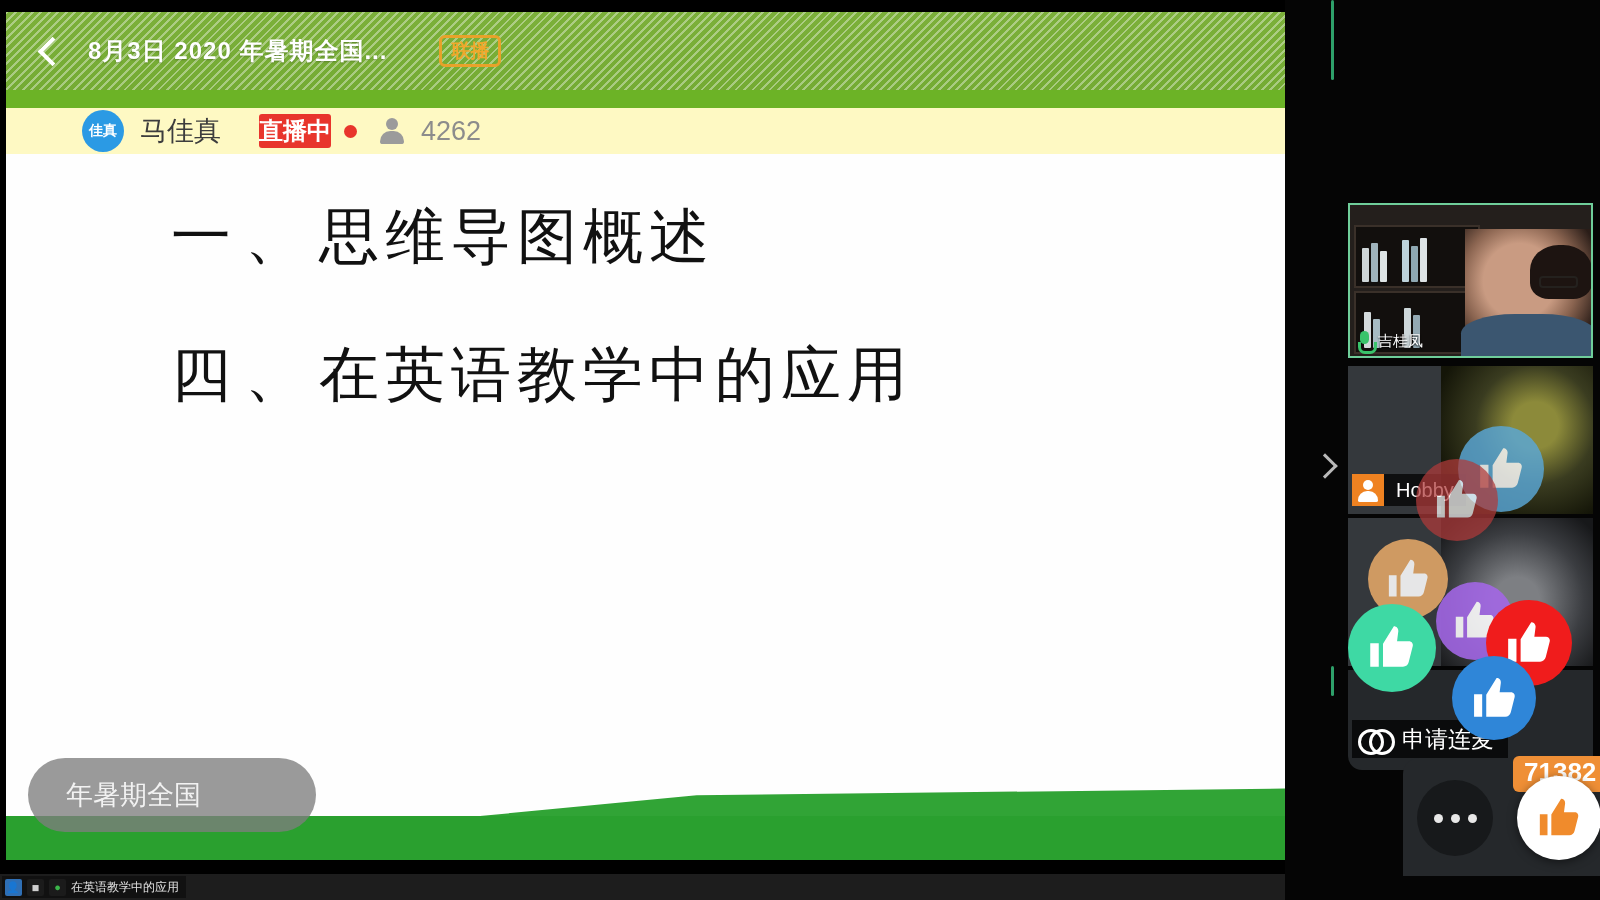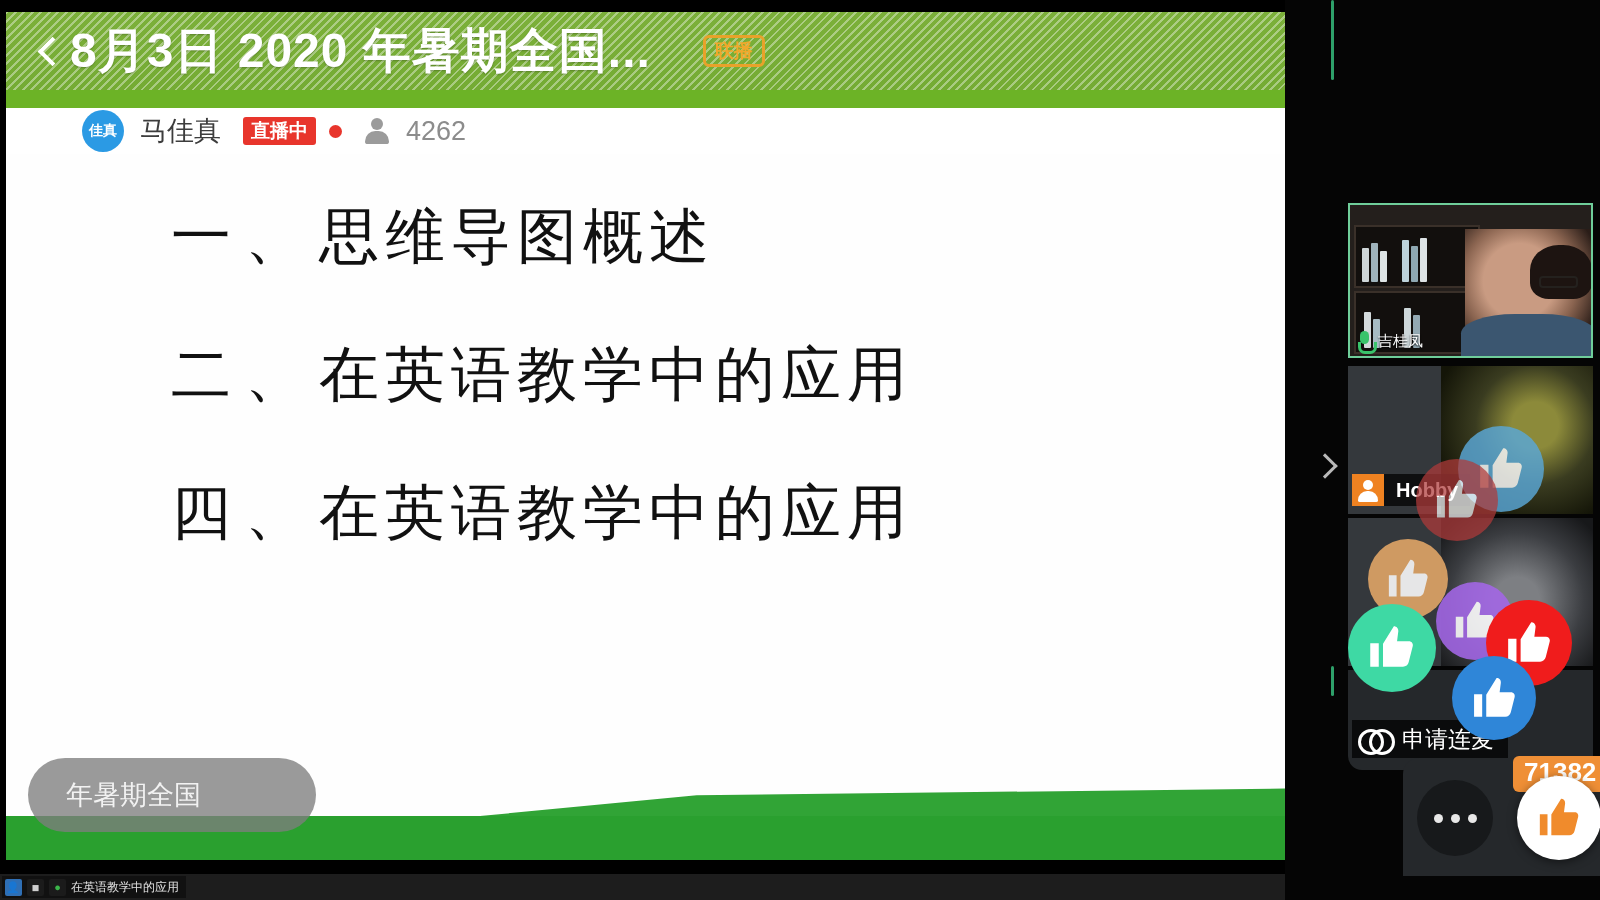--- a/index.html
+++ b/index.html
@@ -21,36 +21,36 @@
         linear-gradient(#7cb03a,#74ab33);
       overflow:hidden; }
   .hdr-solid { position:absolute; left:6px; top:90px; width:1279px; height:18px;
                background:#6cb326; }
   .hdr-row { position:absolute; left:6px; top:12px; width:1279px; height:78px;
              display:flex; align-items:center; padding-left:26px; }
   .back-ico { width:34px; height:40px; flex:0 0 auto; position:relative; cursor:pointer; }
   .back-ico::before { content:""; position:absolute; left:10px; top:10px;
       width:17px; height:17px; border-left:4px solid #fff; border-bottom:4px solid #fff;
       transform:rotate(45deg); }
-  .hdr-title { font-size:48px; color:#fff; font-weight:700; letter-spacing:1px;
-               white-space:nowrap; margin-left:4px;
+  .hdr-title { font-size:24px; color:#fff; font-weight:700; letter-spacing:1px;
+               white-space:nowrap; margin-left:22px;
                text-shadow:0 1px 2px rgba(0,0,0,.25); }
   .simulcast { margin-left:52px; border:3px solid #e8a22a; border-radius:6px;
                color:#f0a82c; font-size:19px; font-weight:700; padding:3px 9px 4px;
                line-height:1; letter-spacing:0px; }
 
   
   .infobar { position:absolute; left:6px; top:108px; width:1279px; height:46px;
-             background:#ffffff; display:flex; align-items:center; padding-left:76px; }
+             background:#fef9c3; display:flex; align-items:center; padding-left:76px; }
   .avatar { width:42px; height:42px; border-radius:50%; background:#2b9ae4;
             color:#fff; font-size:14px; display:flex; align-items:center;
             justify-content:center; flex:0 0 auto; font-weight:600; }
   .host-name { font-size:27px; color:#3d3d3d; margin-left:16px; white-space:nowrap; }
-  .live-badge { margin-left:22px; background:#e8352c; color:#fff; font-size:19px;
-                font-weight:700; padding:3px 8px; border-radius:3px; line-height:1.2; }
+  .live-badge { margin-left:38px; background:#e8352c; color:#fff; font-size:24px;
+                font-weight:700; padding:3px 0; border-radius:3px; line-height:1.2; }
   .live-dot { width:13px; height:13px; border-radius:50%; background:#e8352c;
               margin-left:13px; }
   .person-ico { margin-left:22px; width:26px; height:30px; position:relative; }
   .person-ico::before { content:""; position:absolute; left:7px; top:2px; width:12px;
       height:12px; border-radius:50%; background:#9b9b9b; }
   .person-ico::after { content:""; position:absolute; left:1px; top:15px; width:24px;
       height:13px; border-radius:12px 12px 3px 3px; background:#9b9b9b; }
   .view-count { font-size:27px; color:#8c8c8c; margin-left:16px; }
 
   
@@ -147,21 +147,21 @@
 
   .namechip { position:absolute; left:4px; bottom:8px; display:flex;
               align-items:center; background:rgba(0,0,0,.72); height:32px;
               padding-right:12px; }
   .orange-av { width:32px; height:32px; background:#ef8221; flex:0 0 auto;
                position:relative; }
   .orange-av::before { content:""; position:absolute; left:11px; top:6px; width:10px;
       height:10px; border-radius:50%; background:#fff; }
   .orange-av::after { content:""; position:absolute; left:6px; top:17px; width:20px;
       height:11px; border-radius:10px 10px 2px 2px; background:#fff; }
-  .namechip-text { font-size:20px; color:#fff; margin-left:12px; font-weight:700;
+  .namechip-text { font-size:20px; color:#fff; margin-left:12px; font-weight:400;
                    white-space:nowrap; }
 
   
   .applymic { position:absolute; left:4px; bottom:12px; display:flex;
               align-items:center; background:rgba(0,0,0,.72); height:38px;
               padding:0 14px 0 6px; }
   .link-ico { width:36px; height:28px; position:relative; flex:0 0 auto; }
   .link-ico::before,.link-ico::after { content:""; position:absolute; top:4px;
       width:20px; height:20px; border:3px solid #fff; border-radius:50%; }
   .link-ico::before { left:0; }
@@ -217,23 +217,20 @@
       <div class="person-ico"></div>
       <div class="view-count">4262</div>
     </div>
 
     <div class="slide">
       <div class="slide-lines">
         <div class="sline">
           <span class="num">一、</span><span>思维导图概述</span>
         </div>
         <div class="sline">
-          <span class="num">二、</span><span>在英语教学中的应用</span>
-        </div>
-        <div class="sline">
           <span class="num">四、</span><span>在英语教学中的应用</span>
         </div>
       </div>
 
       <div class="foot-c"></div>
       <div class="foot-b"></div>
       <div class="foot-a"></div>
     </div>
 
     <div class="comment-pill">年暑期全国</div>

